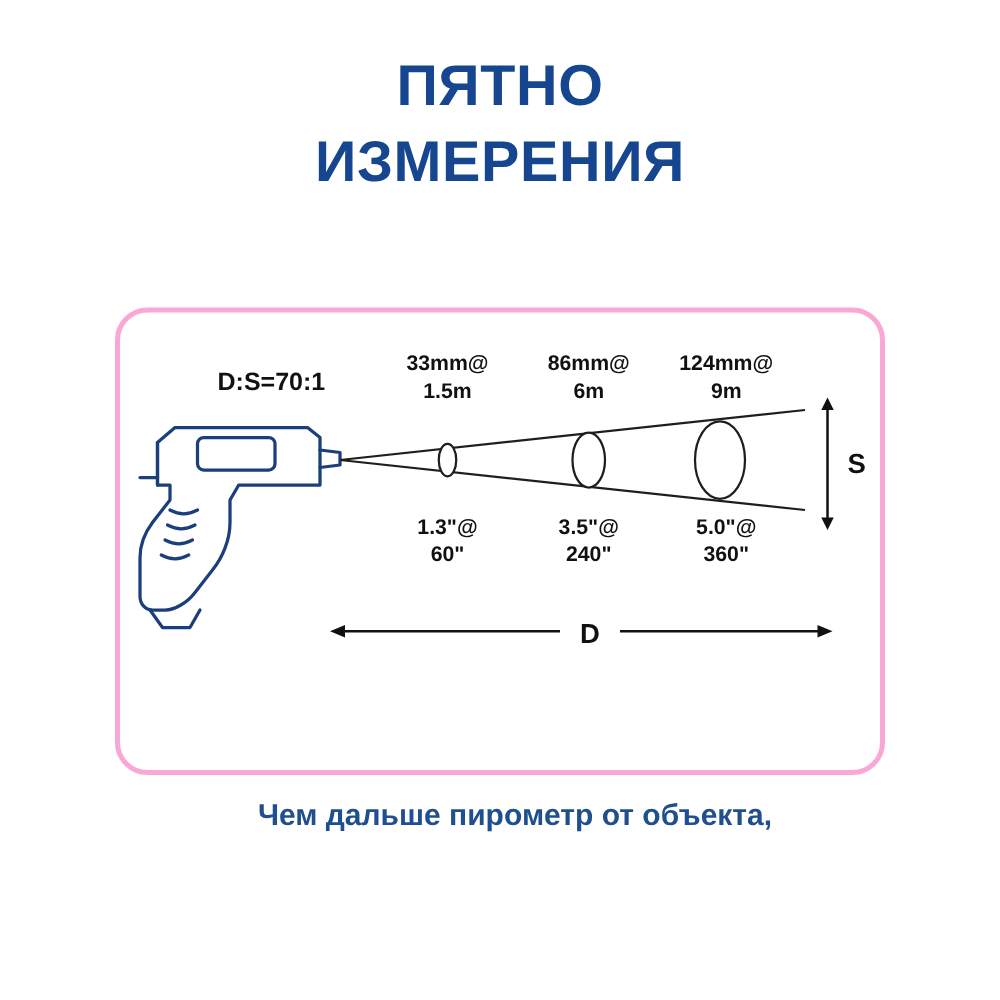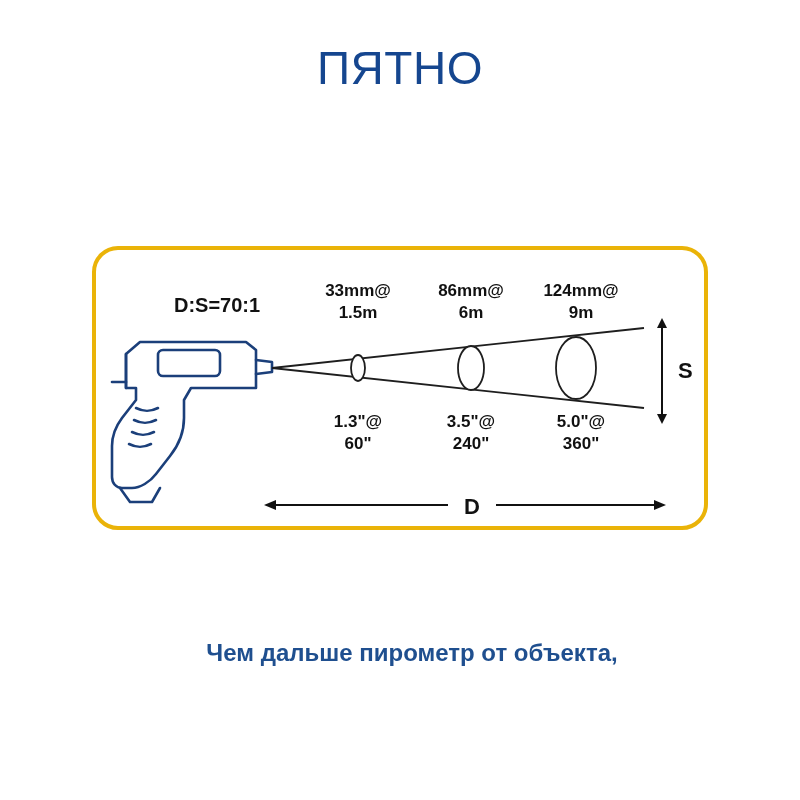--- a/index.html
+++ b/index.html
@@ -20,34 +20,34 @@
     box-sizing: border-box;
   }
   .title {
     position: absolute;
     top: 38px;
     left: 0;
     width: 800px;
     text-align: center;
     color: #15468f;
     font-size: 46px;
-    font-weight: normal;
+    font-weight: bold;
     line-height: 1.32;
     letter-spacing: 0.5px;
   }
   .title .line {
     display: block;
   }
   .diagram-card {
     position: absolute;
     left: 92px;
     top: 246px;
     width: 616px;
-    height: 284px;
-    border: 4px solid #eab308;
+    height: 374px;
+    border: 4px solid #f9a8d4;
     border-radius: 26px;
     box-sizing: border-box;
     background: #ffffff;
   }
   .diagram-card svg {
     display: block;
   }
   .caption {
     position: absolute;
     top: 636px;
@@ -66,20 +66,21 @@
     font-family: "Liberation Sans", sans-serif;
   }
 </style>
 </head>
 <body>
 
 <div class="page">
 
   <div class="title">
     <span class="line">ПЯТНО</span>
+    <span class="line">ИЗМЕРЕНИЯ</span>
   </div>
 
   <div class="diagram-card">
     <svg width="608" height="322" viewBox="0 0 608 322">
 
       <g fill="none" stroke="#1b3f7a" stroke-width="2.6" stroke-linejoin="round" stroke-linecap="round">
         <path d="M30 112 L30 104 L44 92 L150 92 L160 100 L160 138 L95 138 L88 150 L88 168
                  C88 182 82 196 74 206 L60 224 C54 232 44 238 36 238 L26 238
                  C20 238 16 233 16 227 L16 196 C16 186 20 176 26 168 L40 150 L40 138 L30 138 Z"></path>
         <rect x="62" y="100" width="62" height="26" rx="5" fill="#ffffff" stroke="#1b3f7a" stroke-width="2.6"></rect>

